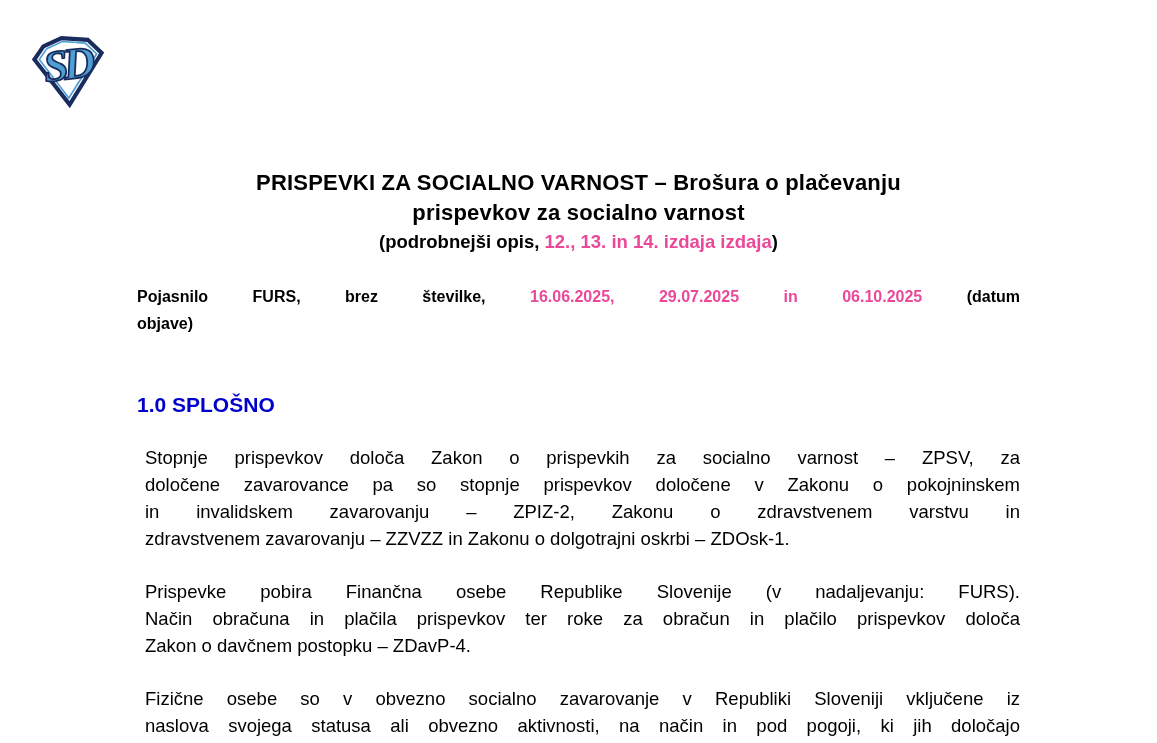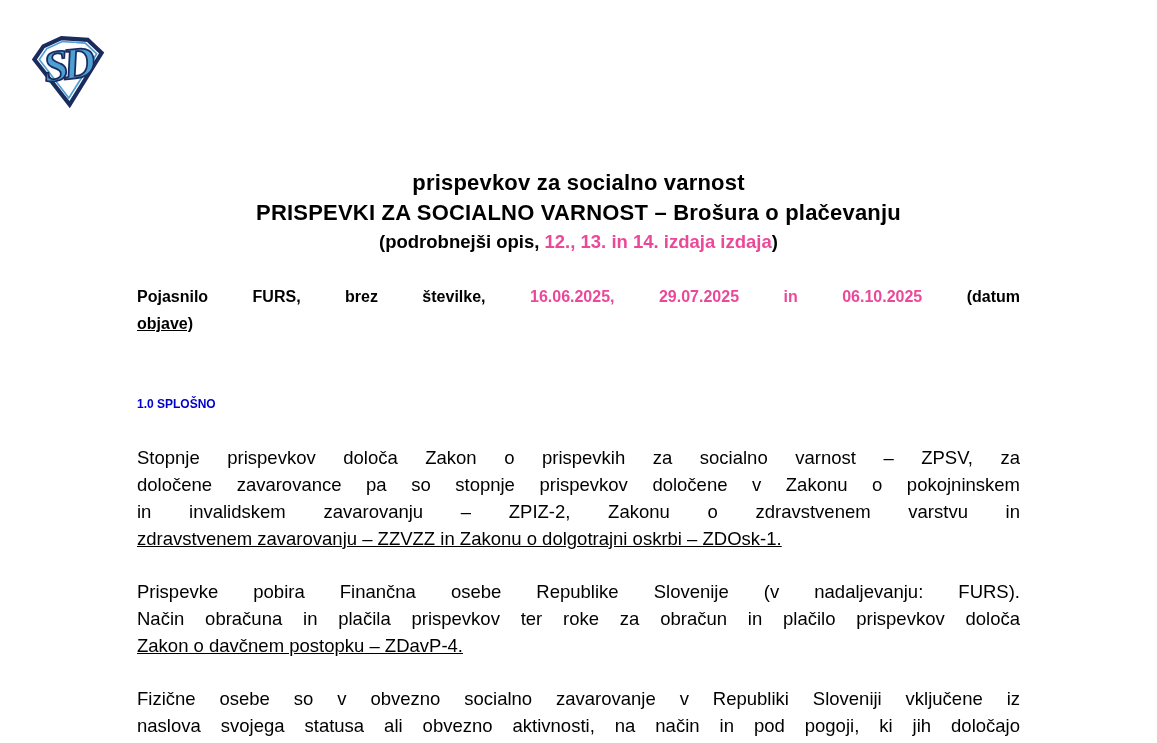--- a/index.html
+++ b/index.html
@@ -38,58 +38,58 @@
   }
   .note {
     margin-top: 27px;
     font-weight: bold;
     font-size: 16px;
     line-height: 27px;
   }
   .heading {
     margin-top: 54px;
     font-weight: bold;
-    font-size: 12px;
+    font-size: 21px;
     line-height: 27px;
     color: #0000CC;
   }
   .para {
     margin-top: 26px;
     font-size: 18.5px;
     line-height: 27px;
+    margin-left: 8px;
   }
   .note .jline, .para .jline {
     display: block;
     text-align: justify;
     text-align-last: justify;
   }
   .note .jline.last, .para .jline.last {
     text-align: right;
     text-align-last: left;
-    text-decoration: underline;
   }
   .red { color: #ec4899; }
 </style>
 </head>
 <body>
 
 <div class="page">
 
   <svg class="logo" viewBox="0 0 100 94" xmlns="http://www.w3.org/2000/svg" aria-hidden="true">
     <polygon points="20,17 42,7 74,9 91,25 52,88 9,33" fill="#ffffff" stroke="#1A2C5E" stroke-width="5" stroke-linejoin="miter"></polygon>
     <polygon points="24,20 43,11 71,13 85,26 51,80 15,33" fill="#ffffff" stroke="#4E9FD4" stroke-width="2"></polygon>
     <text x="50" y="57" text-anchor="middle" font-family="Liberation Serif, serif" font-style="italic" font-weight="bold" font-size="54" letter-spacing="-6" fill="#4E9FD4" stroke="#1A2C5E" stroke-width="2.2" transform="rotate(-7 50 50)">SD</text>
     <line x1="26" y1="22" x2="60" y2="14" stroke="#ffffff" stroke-width="3"></line>
   </svg>
 
   <div class="content">
 
     <div class="title-block">
+      <div>PRISPEVKI ZA SOCIALNO VARNOST – Brošura o plačevanju</div>
       <div>prispevkov za socialno varnost</div>
-      <div>PRISPEVKI ZA SOCIALNO VARNOST – Brošura o plačevanju</div>
     </div>
 
     <div class="subtitle">
       <span>(podrobnejši opis,</span>
       <span class="red">12., 13. in 14. izdaja izdaja</span><span>)</span>
     </div>
 
     <div class="note">
       <span class="jline">
         <span>Pojasnilo FURS, brez številke,</span>

